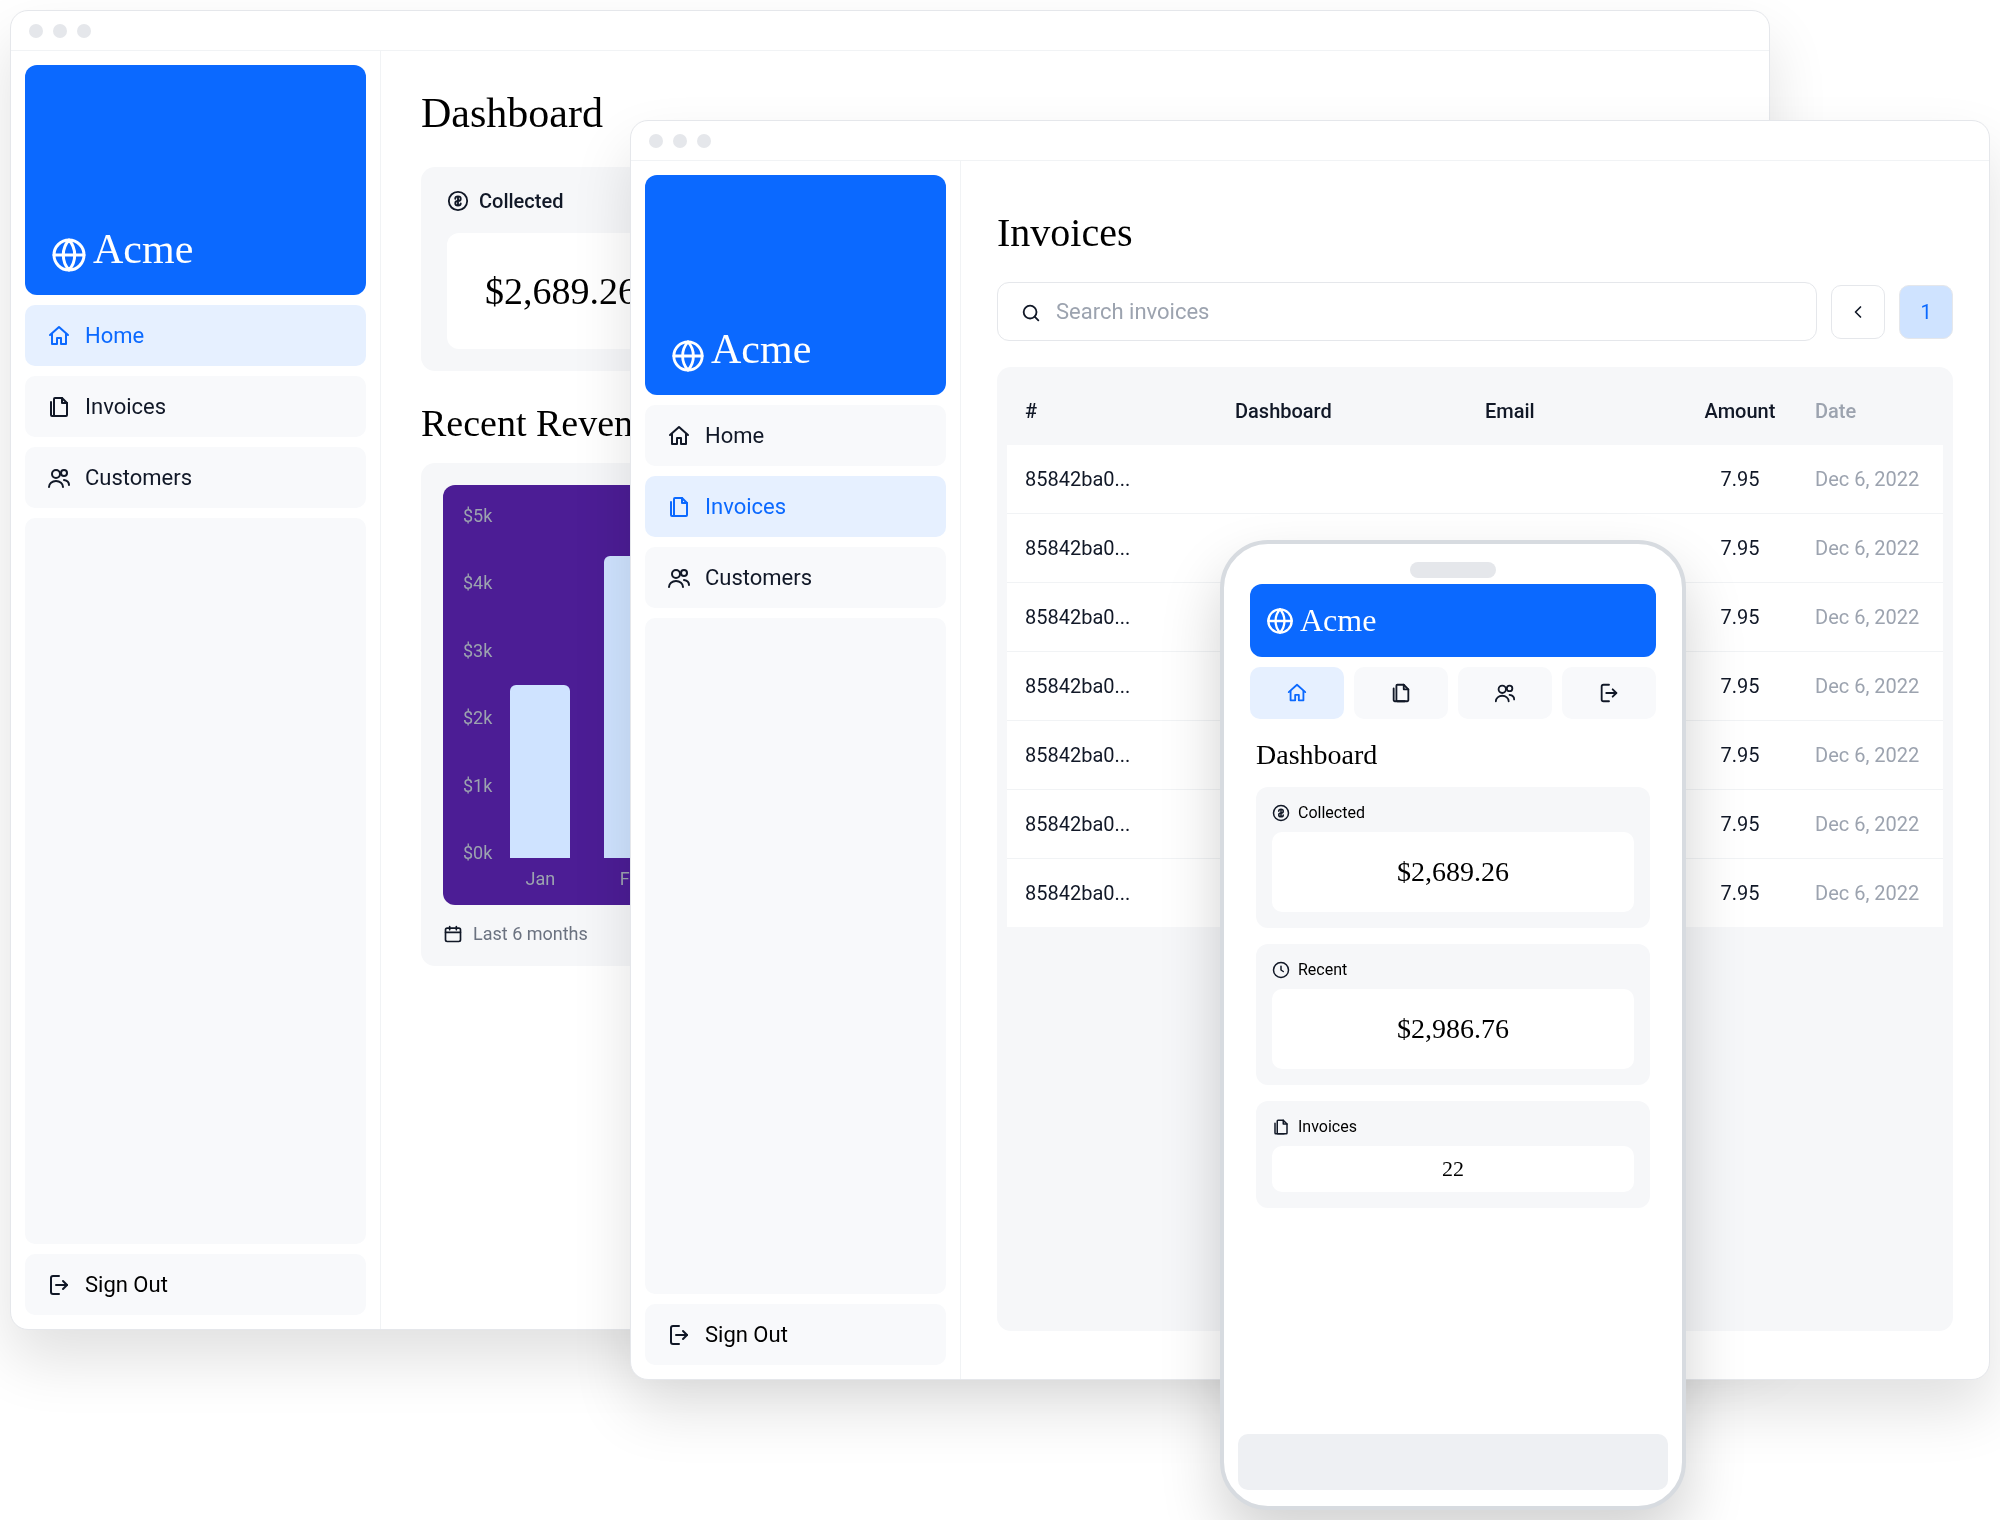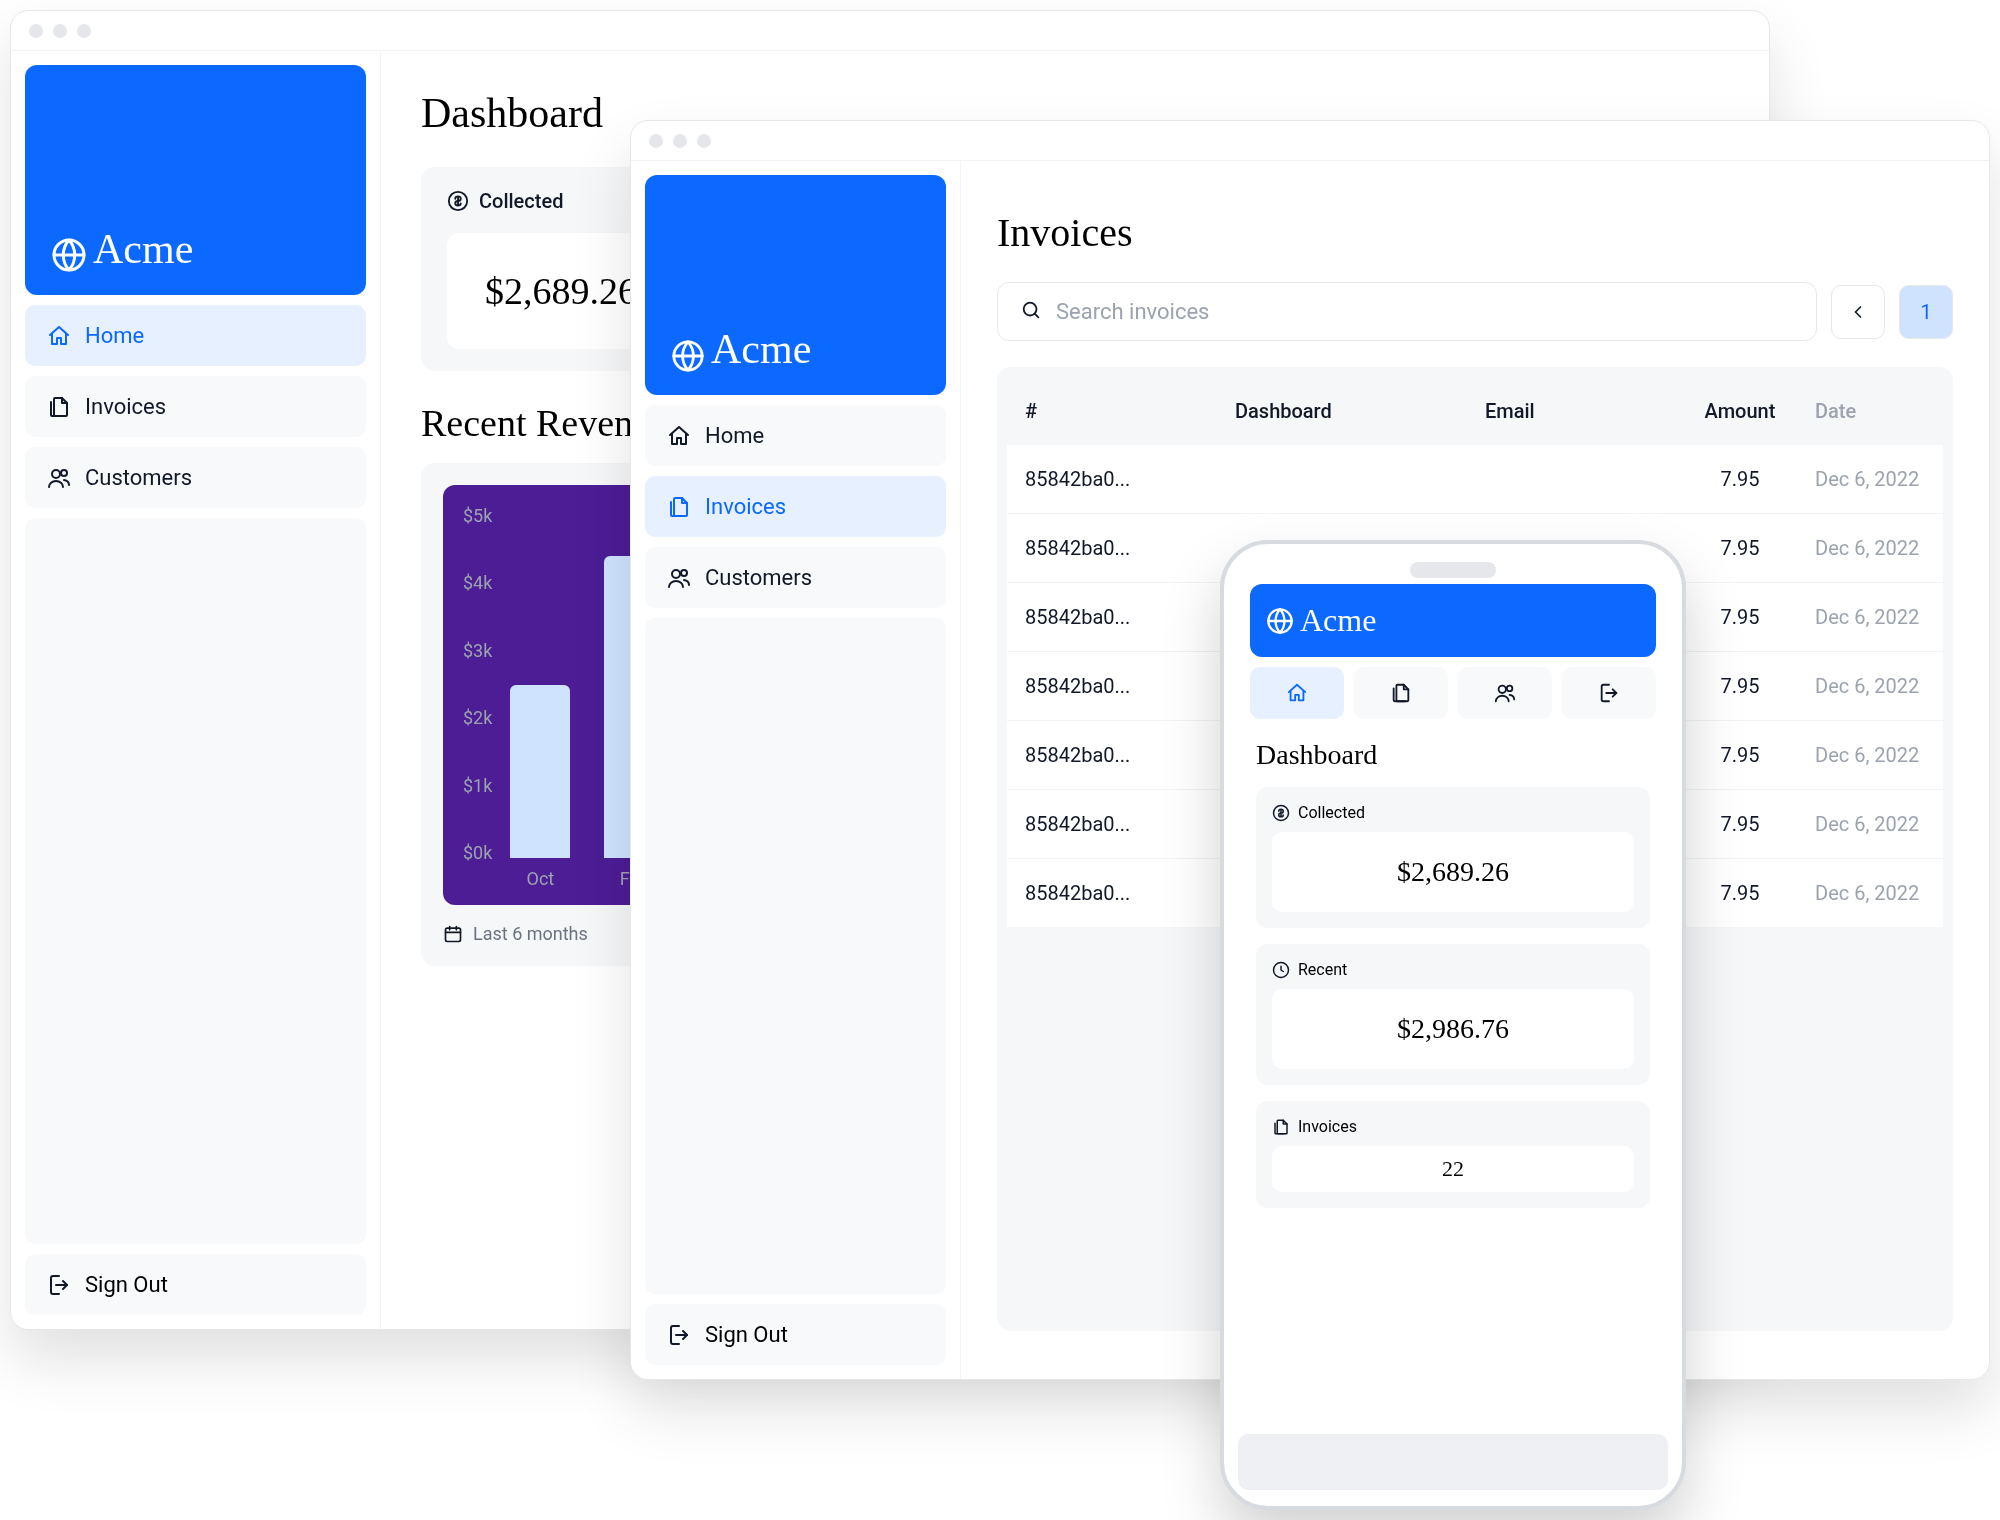--- a/index.html
+++ b/index.html
@@ -107,21 +107,21 @@
   #win2 { left: 630px; top: 120px; width: 1360px; height: 1260px; }
   #win2 .body { display:flex; height: calc(100% - 40px); }
   #win2 .sidebar { width:330px; }
   #win2 .logo { height: 220px; }
 
   #win2 .main { padding: 48px 36px; gap:26px; }
   #win2 h1.serif { font-size:40px; }
 
   .toolbar { display:flex; gap:14px; align-items:center; }
   .search {
-    flex:1; display:flex; align-items:flex-start; gap:14px;
+    flex:1; display:flex; align-items:flex-end; gap:14px;
     border:1px solid #e5e7eb; border-radius:12px;
     padding: 16px 22px; color:#9ca3af; font-size:22px;
     background:#fff;
   }
   .page-btn {
     width:54px; height:54px; border-radius:10px; border:1px solid #e5e7eb;
     display:flex; align-items:center; justify-content:center;
     background:#fff; color:#9ca3af;
   }
   .page-btn.active { background:#cfe3ff; color:#0b69ff; }
@@ -262,21 +262,21 @@
                 <div>$4k</div>
                 <div>$3k</div>
                 <div>$2k</div>
                 <div>$1k</div>
                 <div>$0k</div>
               </div>
             <div class="bars" id="bars">
 
             <div class="barcol">
                   <div class="bar" style="height: 172.8px;"></div>
-                  <div class="lbl">Oct</div>
+                  <div class="lbl">Jan</div>
                 </div>
                 <div class="barcol">
                   <div class="bar" style="height: 302.4px;"></div>
                   <div class="lbl">Feb</div>
                 </div>
               </div>
           </div>
           <div class="chart-foot">
             <svg width="20" height="20" viewBox="0 0 24 24">
                 <rect x="3" y="5" width="18" height="16" rx="2"></rect>

